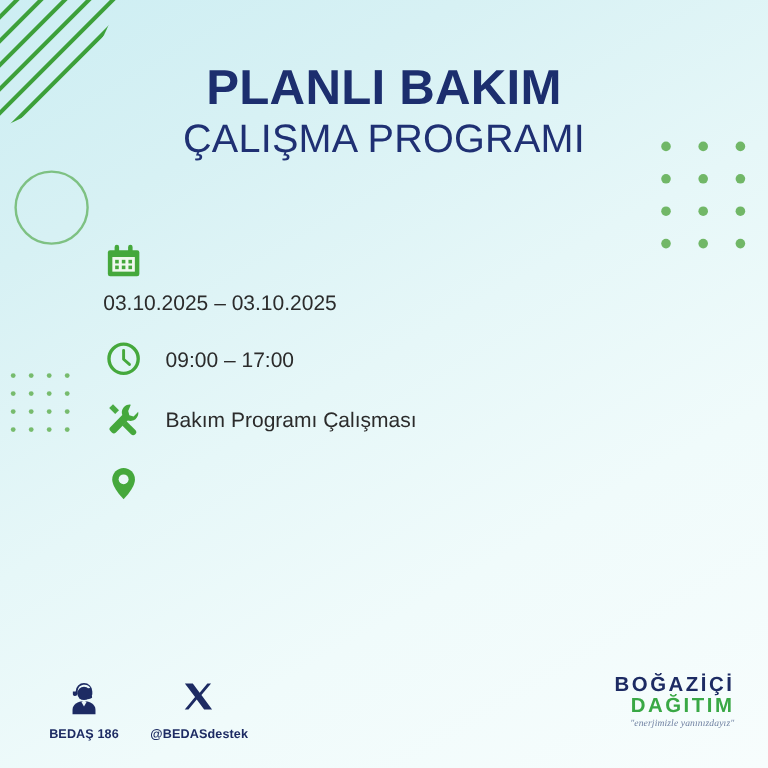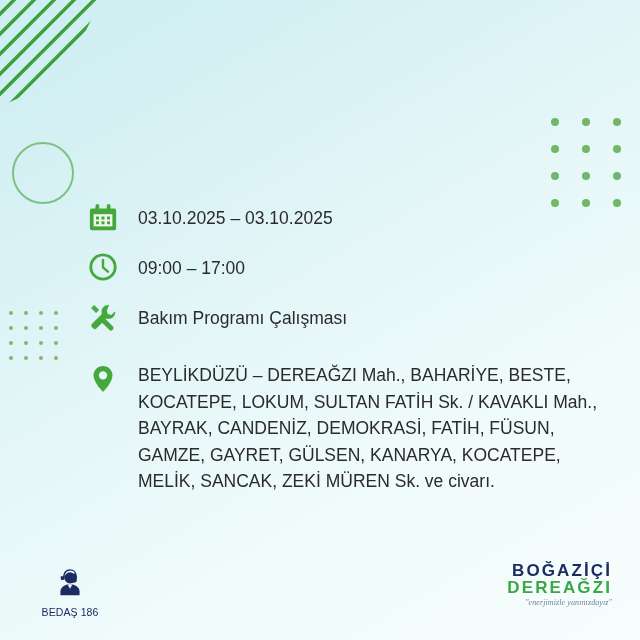--- a/index.html
+++ b/index.html
@@ -116,23 +116,23 @@
     justify-content: center;
     margin-right: 18px;
   }
   .row .txt {
     font-size: 17.5px;
     color: #2b2b2b;
     line-height: 1.52;
     padding-top: 5px;
     font-family: "Liberation Sans", sans-serif;
   }
-  #row-date { margin-bottom: 16px; }
+  #row-date { margin-bottom: 16px; flex-direction: column; }
   #row-time { margin-bottom: 16px; text-align: right; }
-  #row-work { margin-bottom: 26px; }
+  #row-work { margin-bottom: 18px; }
   #row-loc .txt { padding-top: 2px; }
   #row-loc .ico { margin-top: 2px; }
 
   
   #footer {
     position: absolute;
     left: 0; right: 0;
     bottom: 0;
     height: 90px;
   }
@@ -149,21 +149,21 @@
   }
   .contact .cicon {
     height: 36px;
     display: flex;
     align-items: center;
     justify-content: center;
   }
   .contact .clabel {
     margin-top: 6px;
     font-size: 10.5px;
-    font-weight: normal;
+    font-weight: bold;
     color: #1d2b63;
     letter-spacing: .1px;
     font-family: "Liberation Sans", sans-serif;
   }
 
   #logo {
     position: absolute;
     right: 28px;
     top: 12px;
     text-align: right;
@@ -246,20 +246,24 @@
       <i></i>
       <i></i>
     <i></i>
       <i></i>
       <i></i>
     <i></i>
       <i></i>
       <i></i>
   </div>
 
+  <div id="header">
+    <div id="title-main">PLANLI BAKIM</div>
+    <div id="title-sub">ÇALIŞMA PROGRAMI</div>
+  </div>
 
   <div id="info">
 
     <div class="row" id="row-date">
       <span class="ico">
         <svg width="30" height="30" viewBox="0 0 32 32" aria-hidden="true">
           <rect x="8" y="2" width="4" height="7" rx="2" fill="#45a83c"></rect>
           <rect x="20" y="2" width="4" height="7" rx="2" fill="#45a83c"></rect>
           <path d="M4 7h24a2 2 0 0 1 2 2v19a2 2 0 0 1-2 2H4a2 2 0 0 1-2-2V9a2 2 0 0 1 2-2z" fill="#45a83c"></path>
           <rect x="6" y="13" width="20" height="13" fill="#ffffff" opacity=".92"></rect>
@@ -299,21 +303,20 @@
       <span class="txt">Bakım Programı Çalışması</span>
     </div>
 
     <div class="row" id="row-loc">
       <span class="ico">
         <svg width="30" height="30" viewBox="0 0 32 32" aria-hidden="true">
           <path d="M16 2.2c-5.6 0-10.1 4.5-10.1 10.1 0 7.6 10.1 17.5 10.1 17.5s10.1-9.9 10.1-17.5C26.1 6.7 21.6 2.2 16 2.2z" fill="#45a83c"></path>
           <circle cx="16" cy="12.2" r="4.4" fill="#e8f7f8"></circle>
         </svg>
       </span>
-      <span class="txt">BEYLİKDÜZÜ – DEREAĞZI Mah., BAHARİYE, BESTE, KOCATEPE, LOKUM, SULTAN FATİH Sk. / KAVAKLI Mah., BAYRAK, CANDENİZ, DEMOKRASİ, FATİH, FÜSUN, GAMZE, GAYRET, GÜLSEN, KANARYA, KOCATEPE, MELİK, SANCAK, ZEKİ MÜREN Sk. ve civarı.</span>
     </div>
 
   </div>
 
   <div id="footer">
 
     <div id="contacts">
 
       <div class="contact">
         <div class="cicon">
@@ -324,24 +327,32 @@
               <path d="M16 19.4c-5.5 0-10.2 3.4-10.2 7.6V31h20.4v-4c0-4.2-4.7-7.6-10.2-7.6z"></path>
               <path d="M13.6 19.9 16 24.3l2.4-4.4-2.4-.9z" fill="#eaf6f8"></path>
               <path d="M18.4 13.4c1.6 1.1 3.4 1.1 4.6.5l.2 2.6c-1.7 1.3-4 1.6-5.7.9z"></path>
             </g>
           </svg>
         </div>
         <div class="clabel">BEDAŞ 186</div>
       </div>
 
 
+      <div class="contact">
+        <div class="cicon">
+          <svg width="28" height="30" viewBox="0 0 30 32" aria-hidden="true">
+            <path d="M2.2 2.6h7.1l6.1 8.4 6.9-8.4h3.3l-8.6 10.4 9.5 13h-7.1l-6.6-9-7.4 9H2.1l9.2-11.2z" fill="#1d2b63"></path>
+          </svg>
+        </div>
+        <div class="clabel">@BEDASdestek</div>
+      </div>
 
     </div>
 
     <div id="logo">
       <div class="l1">BOĞAZİÇİ</div>
-      <div class="l2">DEREAĞZI</div>
+      <div class="l2">DAĞITIM</div>
       <div class="slogan">"enerjimizle yanınızdayız"</div>
     </div>
 
   </div>
 
 </div>
 
 </body></html>

